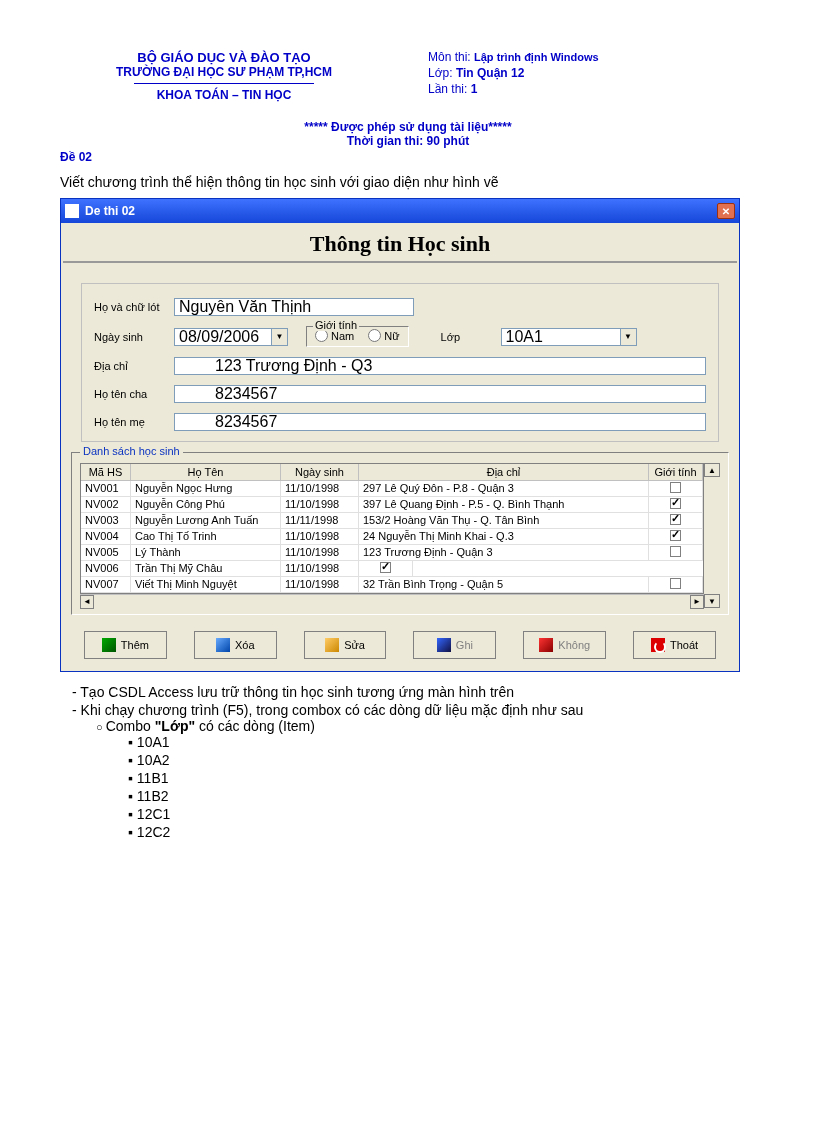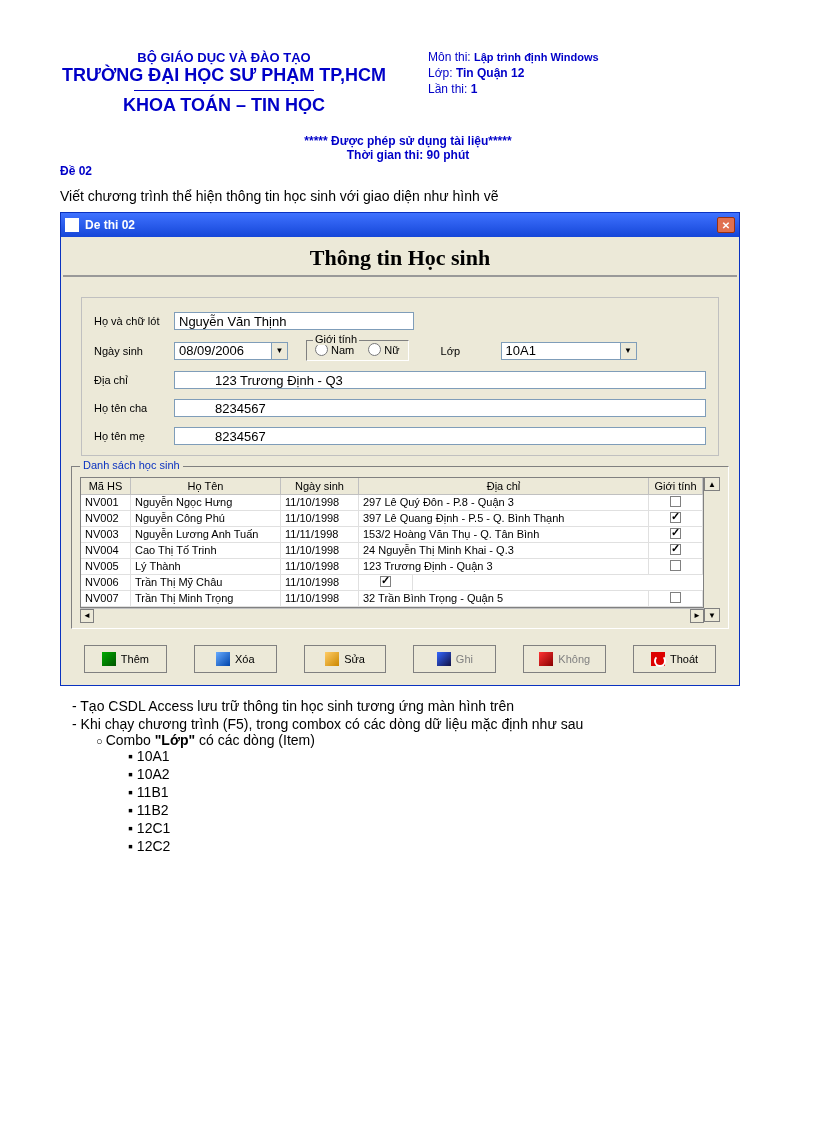--- a/index.html
+++ b/index.html
@@ -7,23 +7,23 @@
     margin: 0;
     padding: 50px 60px;
     font-family: Arial, sans-serif;
     font-size: 13px;
     background: #fff;
     width: 816px;
   }
   .doc-header { display: flex; justify-content: space-between; margin-bottom: 10px; }
   .doc-header-left { color: #0000c8; font-weight: bold; text-align: center; flex: 1; }
   .doc-header-left .line1 { font-size: 13px; }
-  .doc-header-left .line2 { font-size: 18px; }
+  .doc-header-left .line2 { font-size: 12px; }
   .doc-header-left .sep { width: 180px; height: 1px; background: #0000c8; margin: 4px auto; }
-  .doc-header-left .line3 { font-size: 18px; margin-top: 0; }
+  .doc-header-left .line3 { font-size: 12px; margin-top: 0; }
   .doc-header-right { color: #0000c8; flex: 1; text-align: left; padding-left: 40px; font-size: 12px; }
   .doc-header-right div { margin-bottom: 2px; }
   .doc-header-right .bold { font-weight: bold; }
   .doc-notice { text-align: center; color: #0000c8; font-weight: bold; font-size: 12px; margin-top: 18px; }
   .doc-de { color: #0000c8; font-weight: bold; font-size: 12px; margin-top: 2px; }
   .doc-body { color: #000; font-size: 14px; margin-top: 10px; margin-bottom: 6px; }
   .doc-tasks { margin-top: 12px; font-size: 14px; color: #000; }
   .doc-tasks ul { margin: 0; padding-left: 28px; }
   .doc-tasks li { margin-bottom: 2px; }
   .dash-list { list-style: none; padding-left: 20px; }
@@ -36,21 +36,21 @@
   
   .app-window { width: 680px; border: 1px solid #0a32c0; background: #ece9d8; margin-top: 8px; }
   .titlebar { background: linear-gradient(to bottom, #3f72ff, #1546d8); color: #fff; display: flex; align-items: center; height: 24px; padding: 0 4px; font-size: 12px; font-weight: bold; }
   .titlebar-icon { width: 14px; height: 14px; background: #fff; margin-right: 6px; display: inline-block; }
   .titlebar-title { flex: 1; }
   .titlebar-close { width: 18px; height: 16px; background: #e07050; border: 1px solid #9a3010; color: #fff; font-size: 10px; display: flex; align-items: center; justify-content: center; cursor: pointer; border-radius: 2px; }
   .app-heading { text-align: center; font-family: "Times New Roman", serif; font-weight: bold; font-size: 22px; padding: 8px 0 4px; border-bottom: 2px solid #999; margin: 0 2px; }
   .form-group-box { border: 1px solid #c0c0c0; margin: 20px 20px 10px; padding: 14px 12px 10px; background: #ece9d8; }
   .form-row { display: flex; align-items: center; margin-bottom: 10px; font-size: 11px; }
   .form-label { width: 80px; }
-  .form-input { border: 1px solid #7f9db9; background: #fff; height: 18px; padding: 0 4px; font-size: 13px; font-family: inherit; }
+  .form-input { border: 1px solid #7f9db9; background: #fff; height: 18px; padding: 0 4px; font-size: 16px; font-family: inherit; }
   .w260 { width: 240px; }
   .wfull { flex: 1; padding-left: 40px; }
   .date-wrap { position: relative; display: inline-flex; }
   .date-btn { width: 16px; height: 18px; border: 1px solid #7f9db9; border-left: none; background: #ece9d8; display: flex; align-items: center; justify-content: center; font-size: 8px; cursor: pointer; }
   .fieldset-g { border: 1px solid #fff; border-top-color:#808080; border-left-color:#808080; padding: 2px 8px 4px; margin: 0 18px; display: inline-flex; align-items: center; gap: 14px; font-size: 11px; position: relative; }
   .fieldset-g .legend { position: absolute; top: -8px; left: 6px; background: #ece9d8; padding: 0 2px; font-size: 11px; }
   .radio-opt { display: inline-flex; align-items: center; gap: 3px; }
   .radio-opt input { margin: 0; }
   .combo-wrap { position: relative; display: inline-flex; }
 
@@ -213,21 +213,21 @@
                 <div class="col-gt"><span class="chk"></span></div>
               </div>
               <div class="dgv-row">
                 <div class="col-ma">NV006</div>
                 <div class="col-ten">Trần Thị Mỹ Châu</div>
                 <div class="col-ngay">11/10/1998</div>
                 <div class="col-gt"><span class="chk checked"></span></div>
               </div>
               <div class="dgv-row">
                 <div class="col-ma">NV007</div>
-                <div class="col-ten">Trần Thị Minh Trọng</div>
+                <div class="col-ten">Viết Thị Minh Nguyệt</div>
                 <div class="col-ngay">11/10/1998</div>
                 <div class="col-dc">32 Trần Bình Trọng - Quận 5</div>
                 <div class="col-gt"><span class="chk"></span></div>
               </div>
             </div>
         </div>
         <div class="dgv-scroll">
           <span class="arrow">◄</span>
           <span class="track"></span>
           <span class="arrow">►</span>

